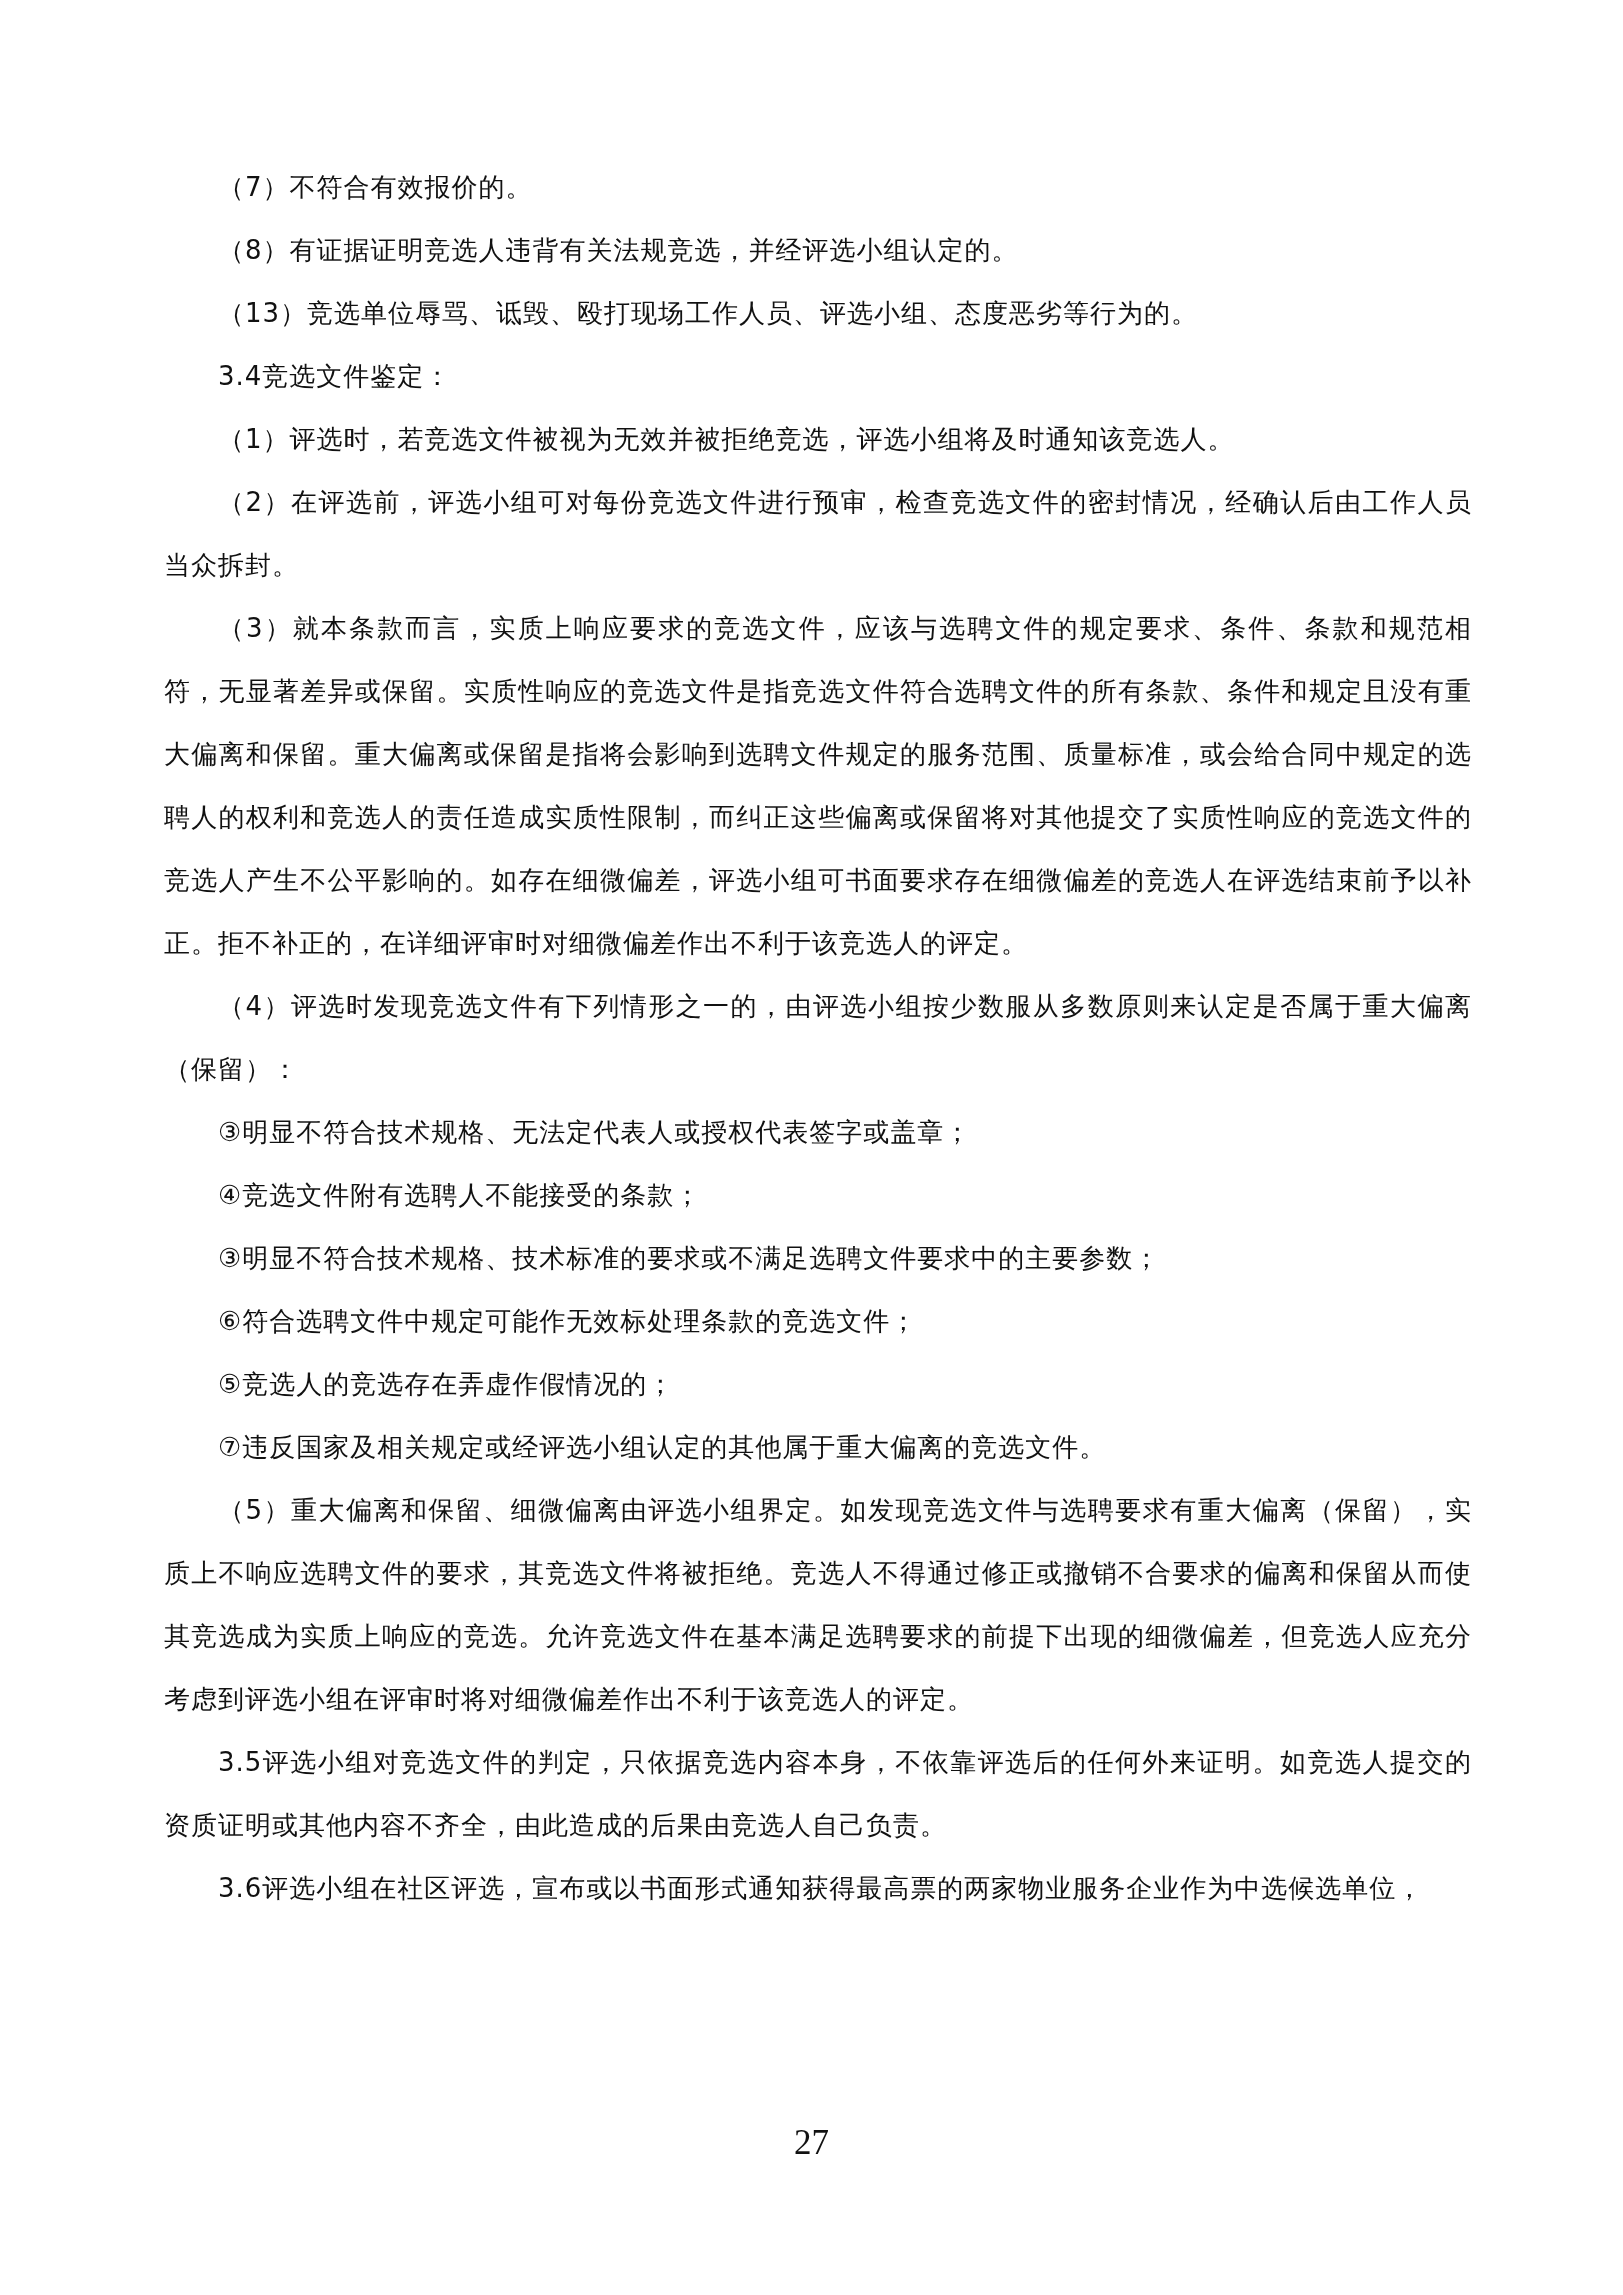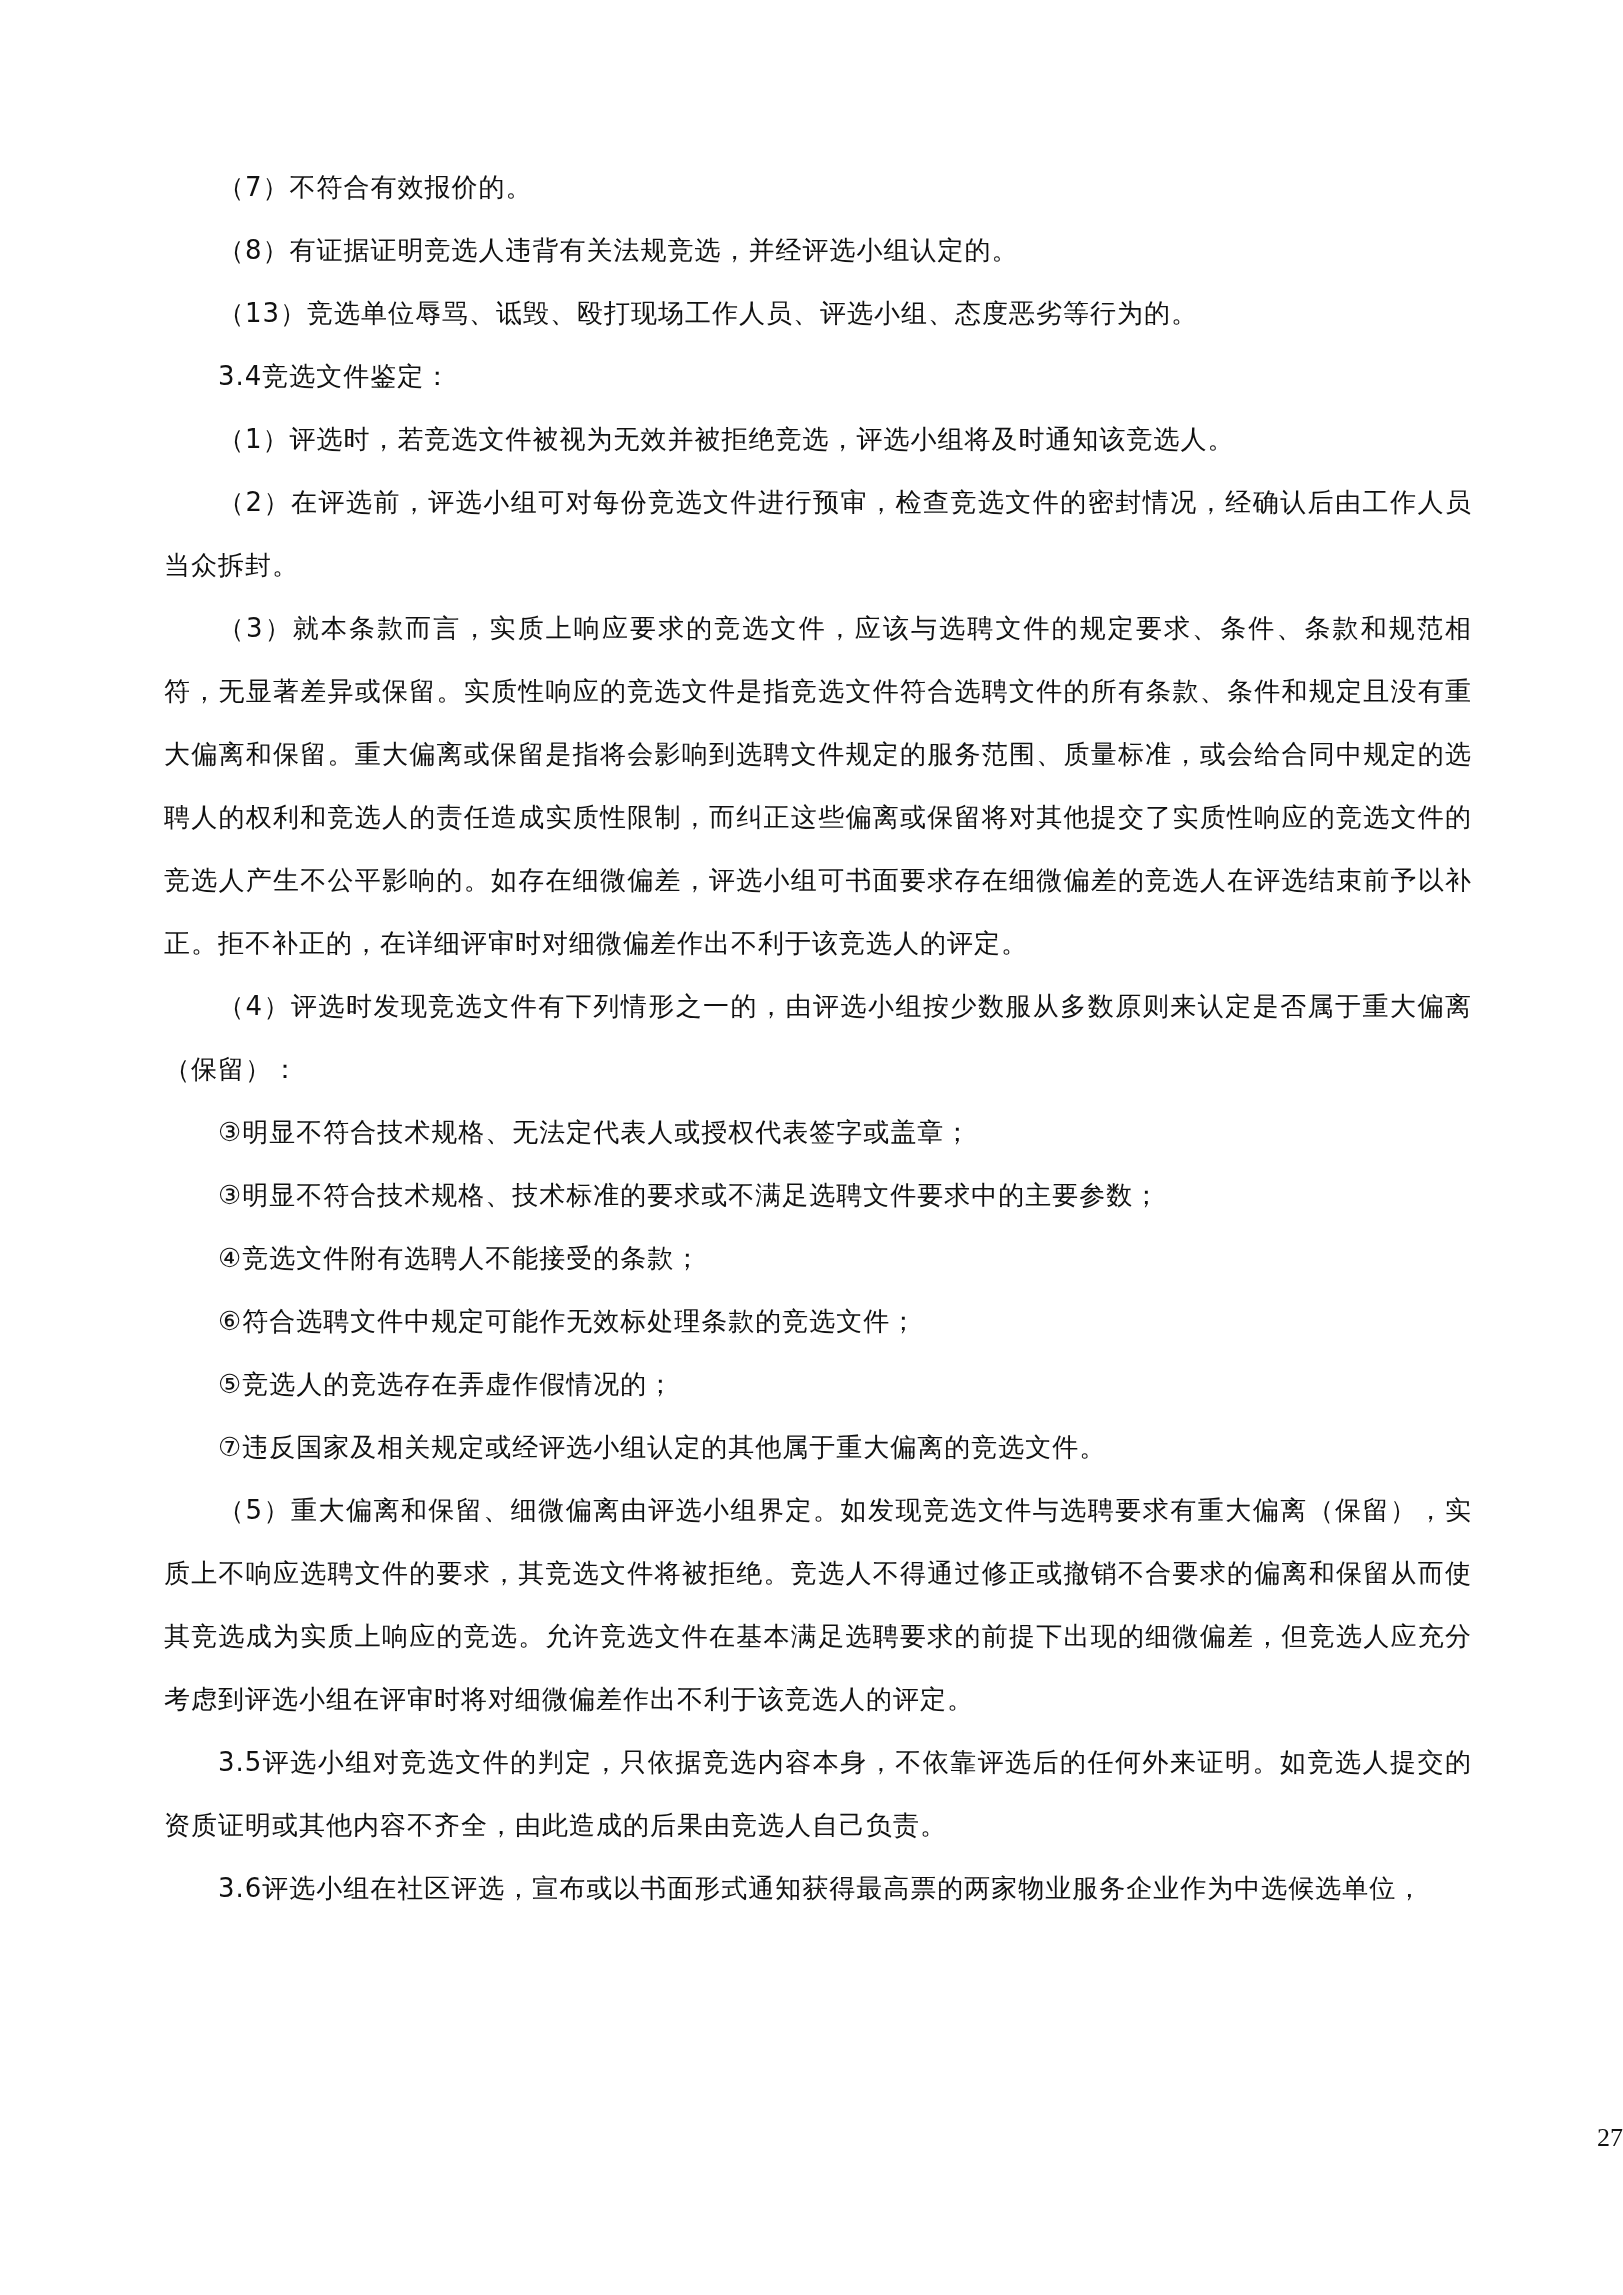--- a/index.html
+++ b/index.html
@@ -32,41 +32,41 @@
       text-indent: 54px;
     }
     .item {
       padding-left: 54px;
     }
     .page-number {
       position: absolute;
       left: 0;
       width: 1623px;
       top: 2123px;
-      text-align: right;
+      text-align: center;
       font-family: "Liberation Serif", "DejaVu Serif", serif;
-      font-size: 26px;
+      font-size: 35px;
       color: #111111;
     }
   </style>
 </head>
 <body>
 
 <div class="page">
   <p class="para indent">（7）不符合有效报价的。</p>
   <p class="para indent">（8）有证据证明竞选人违背有关法规竞选，并经评选小组认定的。</p>
   <p class="para indent">（13）竞选单位辱骂、诋毁、殴打现场工作人员、评选小组、态度恶劣等行为的。</p>
   <p class="para indent">3.4竞选文件鉴定：</p>
   <p class="para indent">（1）评选时，若竞选文件被视为无效并被拒绝竞选，评选小组将及时通知该竞选人。</p>
   <p class="para indent">（2）在评选前，评选小组可对每份竞选文件进行预审，检查竞选文件的密封情况，经确认后由工作人员当众拆封。</p>
   <p class="para indent">（3）就本条款而言，实质上响应要求的竞选文件，应该与选聘文件的规定要求、条件、条款和规范相符，无显著差异或保留。实质性响应的竞选文件是指竞选文件符合选聘文件的所有条款、条件和规定且没有重大偏离和保留。重大偏离或保留是指将会影响到选聘文件规定的服务范围、质量标准，或会给合同中规定的选聘人的权利和竞选人的责任造成实质性限制，而纠正这些偏离或保留将对其他提交了实质性响应的竞选文件的竞选人产生不公平影响的。如存在细微偏差，评选小组可书面要求存在细微偏差的竞选人在评选结束前予以补正。拒不补正的，在详细评审时对细微偏差作出不利于该竞选人的评定。</p>
   <p class="para indent">（4）评选时发现竞选文件有下列情形之一的，由评选小组按少数服从多数原则来认定是否属于重大偏离（保留）：</p>
   <p class="para item">③明显不符合技术规格、无法定代表人或授权代表签字或盖章；</p>
+  <p class="para item">④竞选文件附有选聘人不能接受的条款；</p>
   <p class="para item">③明显不符合技术规格、技术标准的要求或不满足选聘文件要求中的主要参数；</p>
-  <p class="para item">④竞选文件附有选聘人不能接受的条款；</p>
   <p class="para item">⑥符合选聘文件中规定可能作无效标处理条款的竞选文件；</p>
   <p class="para item">⑤竞选人的竞选存在弄虚作假情况的；</p>
   <p class="para item">⑦违反国家及相关规定或经评选小组认定的其他属于重大偏离的竞选文件。</p>
   <p class="para indent">（5）重大偏离和保留、细微偏离由评选小组界定。如发现竞选文件与选聘要求有重大偏离（保留），实质上不响应选聘文件的要求，其竞选文件将被拒绝。竞选人不得通过修正或撤销不合要求的偏离和保留从而使其竞选成为实质上响应的竞选。允许竞选文件在基本满足选聘要求的前提下出现的细微偏差，但竞选人应充分考虑到评选小组在评审时将对细微偏差作出不利于该竞选人的评定。</p>
   <p class="para indent">3.5评选小组对竞选文件的判定，只依据竞选内容本身，不依靠评选后的任何外来证明。如竞选人提交的资质证明或其他内容不齐全，由此造成的后果由竞选人自己负责。</p>
   <p class="para indent">3.6评选小组在社区评选，宣布或以书面形式通知获得最高票的两家物业服务企业作为中选候选单位，</p>
 </div>
 
 <div class="page-number">27</div>
 

